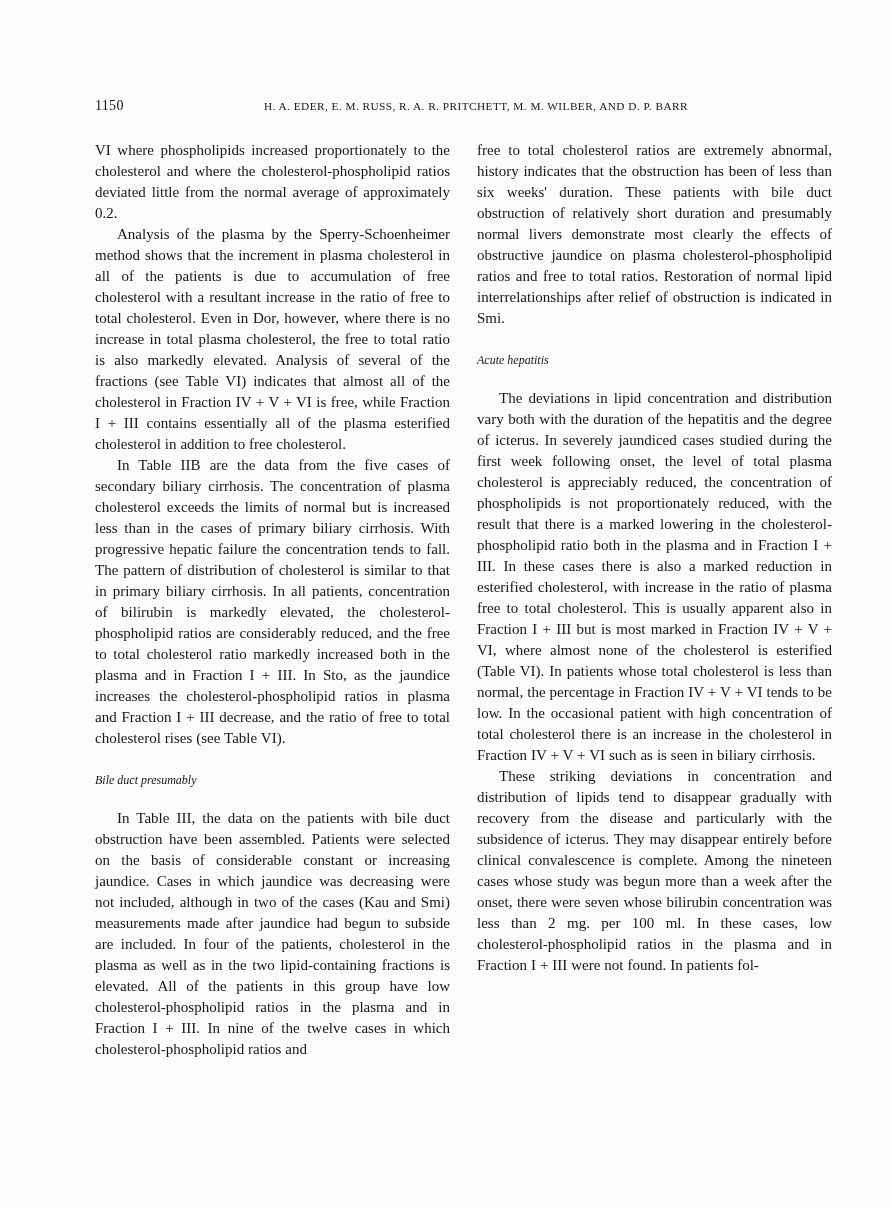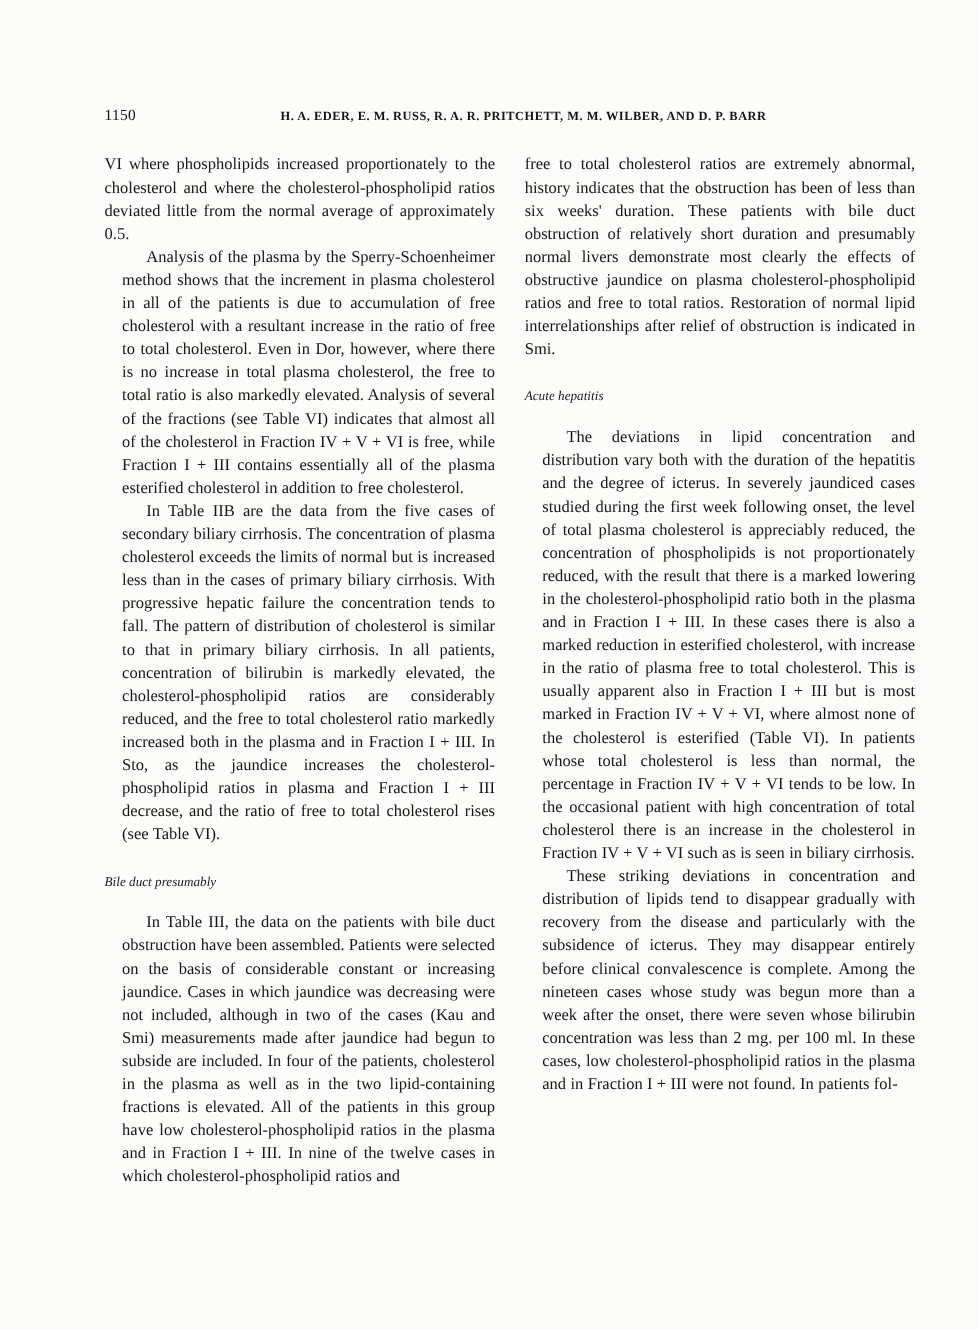--- a/index.html
+++ b/index.html
@@ -31,21 +31,21 @@
     font-weight: normal;
     font-size: 14px;
     letter-spacing: 0.3px;
   }
   .running-head {
     position: absolute;
     left: 24px;
     right: 0;
     top: 2px;
     text-align: center;
-    font-weight: bold;
+    font-weight: normal;
     font-size: 11.3px;
     letter-spacing: 0.45px;
     white-space: nowrap;
   }
   .columns {
     display: flex;
     gap: 27px;
   }
   .col {
     width: 355px;
@@ -55,41 +55,40 @@
     margin: 0;
     font-size: 15px;
     line-height: 21px;
     text-align: justify;
     hyphens: auto;
     -webkit-hyphens: auto;
     word-spacing: 0.2px;
   }
   .col p.para.indent {
     text-indent: 22px;
-    margin-left: 16px;
   }
   .col h3.section-heading {
     margin: 21px 0 17px 0;
     font-size: 12px;
     line-height: 21px;
     font-style: italic;
     font-weight: normal;
   }
 </style>
 </head>
 <body>
 
 <div class="page">
   <div class="page-header">
     <span class="page-number">1150</span>
     <span class="running-head">H. A. EDER, E. M. RUSS, R. A. R. PRITCHETT, M. M. WILBER, AND D. P. BARR</span>
   </div>
   <div class="columns">
     <div class="col">
-        <p class="para">VI where phospholipids increased proportionately to the cholesterol and where the cholesterol-phospholipid ratios deviated little from the normal average of approximately 0.5.</p>
+        <p class="para">VI where phospholipids increased proportionately to the cholesterol and where the cholesterol-phospholipid ratios deviated little from the normal average of approximately 0.2.</p>
         <p class="para indent">Analysis of the plasma by the Sperry-Schoenheimer method shows that the increment in plasma cholesterol in all of the patients is due to accumulation of free cholesterol with a resultant increase in the ratio of free to total cholesterol.  Even in Dor, however, where there is no increase in total plasma cholesterol, the free to total ratio is also markedly elevated.  Analysis of several of the fractions (see Table VI) indicates that almost all of the cholesterol in Fraction IV + V + VI is free, while Fraction I + III contains essentially all of the plasma esterified cholesterol in addition to free cholesterol.</p>
         <p class="para indent">In Table IIB are the data from the five cases of secondary biliary cirrhosis.  The concentration of plasma cholesterol exceeds the limits of normal but is increased less than in the cases of primary biliary cirrhosis.  With progressive hepatic failure the concentration tends to fall.  The pattern of distribution of cholesterol is similar to that in primary biliary cirrhosis.  In all patients, concentration of bilirubin is markedly elevated, the cholesterol-phospholipid ratios are considerably reduced, and the free to total cholesterol ratio markedly increased both in the plasma and in Fraction I + III.  In Sto, as the jaundice increases the cholesterol-phospholipid ratios in plasma and Fraction I + III decrease, and the ratio of free to total cholesterol rises (see Table VI).</p>
         <h3 class="section-heading">Bile duct presumably</h3>
         <p class="para indent">In Table III, the data on the patients with bile duct obstruction have been assembled.  Patients were selected on the basis of considerable constant or increasing jaundice.  Cases in which jaundice was decreasing were not included, although in two of the cases (Kau and Smi) measurements made after jaundice had begun to subside are included. In four of the patients, cholesterol in the plasma as well as in the two lipid-containing fractions is elevated.  All of the patients in this group have low cholesterol-phospholipid ratios in the plasma and in Fraction I + III.  In nine of the twelve cases in which cholesterol-phospholipid ratios and</p>
       </div>
     <div class="col">
         <p class="para">free to total cholesterol ratios are extremely abnormal, history indicates that the obstruction has been of less than six weeks' duration.  These patients with bile duct obstruction of relatively short duration and presumably normal livers demonstrate most clearly the effects of obstructive jaundice on plasma cholesterol-phospholipid ratios and free to total ratios.  Restoration of normal lipid interrelationships after relief of obstruction is indicated in Smi.</p>
         <h3 class="section-heading">Acute hepatitis</h3>
         <p class="para indent">The deviations in lipid concentration and distribution vary both with the duration of the hepatitis and the degree of icterus.  In severely jaundiced cases studied during the first week following onset, the level of total plasma cholesterol is appreciably reduced, the concentration of phospholipids is not proportionately reduced, with the result that there is a marked lowering in the cholesterol-phospholipid ratio both in the plasma and in Fraction I + III.  In these cases there is also a marked reduction in esterified cholesterol, with increase in the ratio of plasma free to total cholesterol. This is usually apparent also in Fraction I + III but is most marked in Fraction IV + V + VI, where almost none of the cholesterol is esterified (Table VI).  In patients whose total cholesterol is less than normal, the percentage in Fraction IV + V + VI tends to be low.  In the occasional patient with high concentration of total cholesterol there is an increase in the cholesterol in Fraction IV + V + VI such as is seen in biliary cirrhosis.</p>
         <p class="para indent">These striking deviations in concentration and distribution of lipids tend to disappear gradually with recovery from the disease and particularly with the subsidence of icterus.  They may disappear entirely before clinical convalescence is complete.  Among the nineteen cases whose study was begun more than a week after the onset, there were seven whose bilirubin concentration was less than 2 mg. per 100 ml.  In these cases, low cholesterol-phospholipid ratios in the plasma and in Fraction I + III were not found.  In patients fol-</p>

